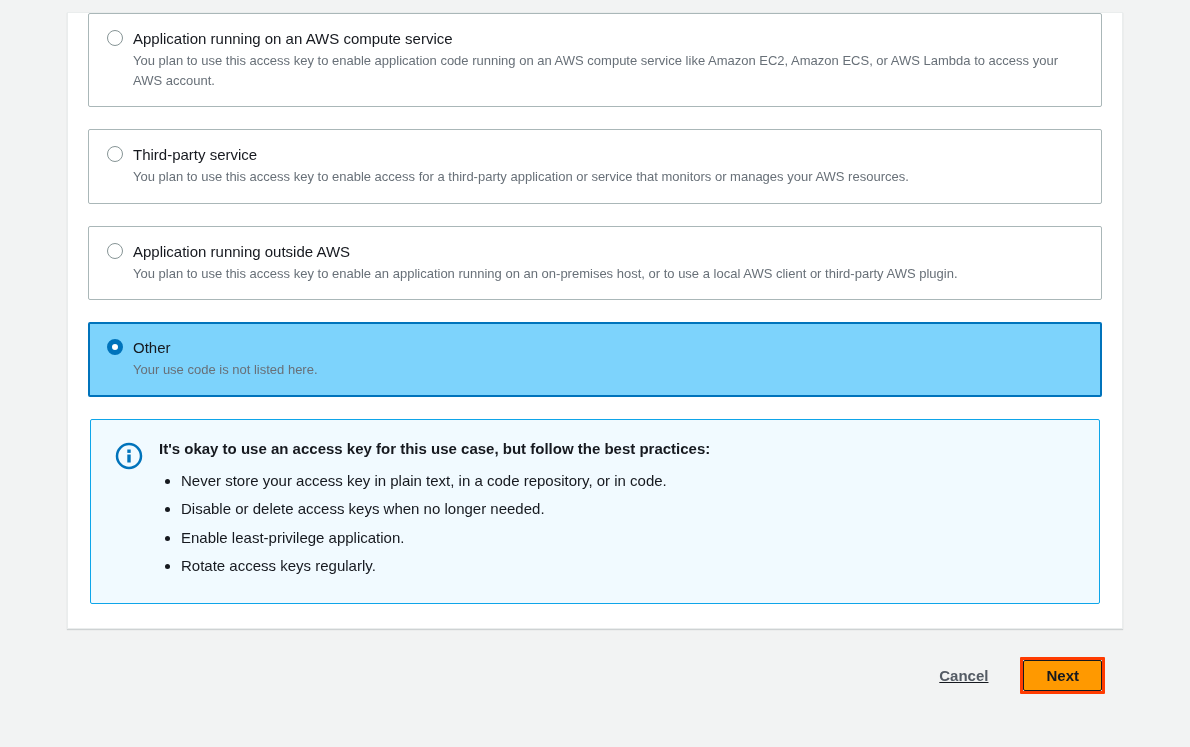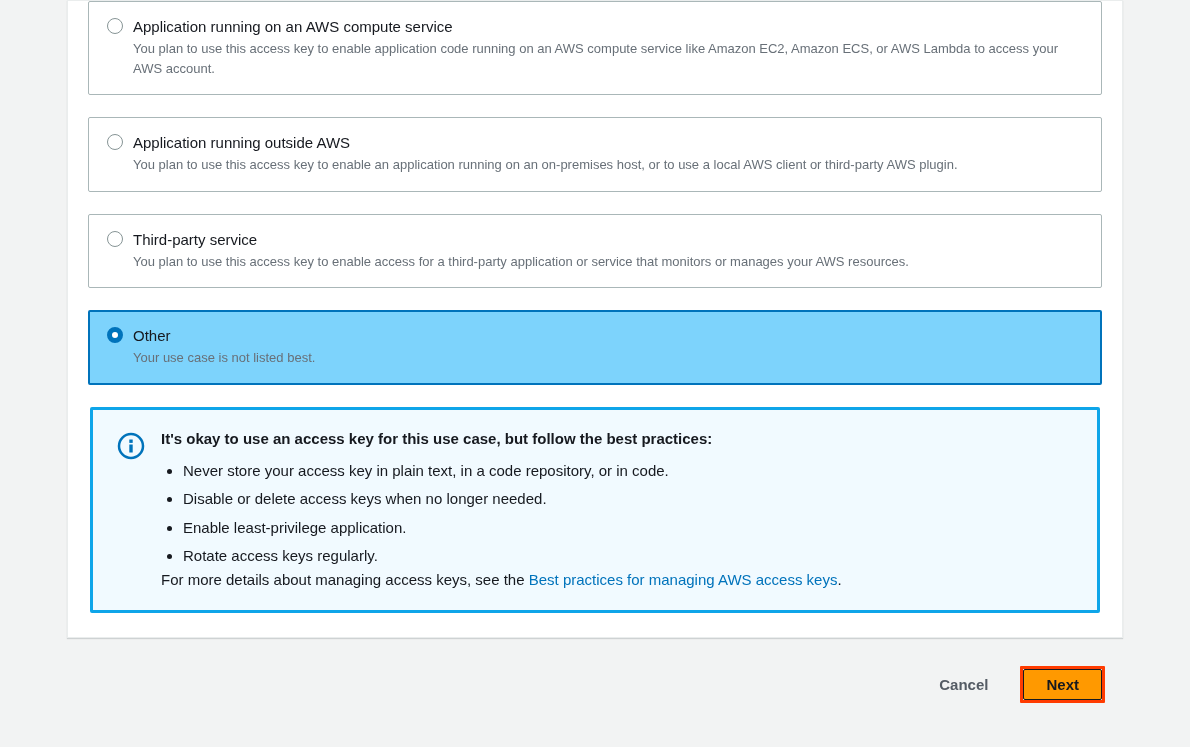--- a/index.html
+++ b/index.html
@@ -9,21 +9,21 @@
     }
     body {
       font-family: "Amazon Ember", "Helvetica Neue", Arial, sans-serif;
       background: #f2f3f3;
       color: #16191f;
       font-size: 14px;
     }
     .page-container {
       width: 1096px;
       margin: 0 auto;
-      padding: 0 20px;
+      padding: 12px 20px;
     }
     .main-panel {
       background: #ffffff;
       border: 1px solid #eaeded;
       box-shadow: 0 1px 1px 0 rgba(0,28,36,0.15);
       padding: 0 0 24px 0;
     }
     .options-wrap {
       padding: 0 20px;
     }
@@ -67,21 +67,21 @@
       color: #16191f;
       line-height: 1.4;
       margin-bottom: 2px;
     }
     .radio-desc {
       font-size: 13px;
       color: #687078;
       line-height: 1.5;
     }
     .info-box {
-      border: 3px solid #0ea5e9;
+      border: 1px solid #0ea5e9;
       border-radius: 2px;
       background: #f1faff;
       margin: 0 22px 0 22px;
       padding: 20px 24px 22px 24px;
       display: flex;
       align-items: flex-start;
     }
     .info-icon {
       width: 28px;
       height: 28px;
@@ -114,20 +114,21 @@
     .info-footer a {
       color: #0073bb;
       text-decoration: none;
     }
     .footer-actions {
       display: flex;
       justify-content: flex-end;
       align-items: center;
       padding: 28px 18px 10px 18px;
       gap: 20px;
+      text-decoration: underline;
     }
     .btn-cancel {
       background: transparent;
       border: none;
       color: #545b64;
       font-size: 15px;
       font-weight: 700;
       cursor: pointer;
       padding: 8px 12px;
     }
@@ -159,38 +160,38 @@
         <div class="radio-circle"></div>
         <div class="radio-content">
           <div class="radio-title">Application running on an AWS compute service</div>
           <div class="radio-desc">You plan to use this access key to enable application code running on an AWS compute service like Amazon EC2, Amazon ECS, or AWS Lambda to access your AWS account.</div>
         </div>
       </div>
 
       <div class="radio-option">
         <div class="radio-circle"></div>
         <div class="radio-content">
+          <div class="radio-title">Third-party service</div>
+          <div class="radio-desc">You plan to use this access key to enable access for a third-party application or service that monitors or manages your AWS resources.</div>
+        </div>
+      </div>
+
+      <div class="radio-option">
+        <div class="radio-circle"></div>
+        <div class="radio-content">
           <div class="radio-title">Application running outside AWS</div>
           <div class="radio-desc">You plan to use this access key to enable an application running on an on-premises host, or to use a local AWS client or third-party AWS plugin.</div>
         </div>
       </div>
 
-      <div class="radio-option">
-        <div class="radio-circle"></div>
-        <div class="radio-content">
-          <div class="radio-title">Third-party service</div>
-          <div class="radio-desc">You plan to use this access key to enable access for a third-party application or service that monitors or manages your AWS resources.</div>
-        </div>
-      </div>
-
       <div class="radio-option selected">
         <div class="radio-circle"></div>
         <div class="radio-content">
           <div class="radio-title">Other</div>
-          <div class="radio-desc">Your use case is not listed best.</div>
+          <div class="radio-desc">Your use code is not listed here.</div>
         </div>
       </div>
 
     </div>
 
     <div class="info-box">
       <div class="info-icon">
         <svg viewBox="0 0 28 28" width="28" height="28">
           <circle cx="14" cy="14" r="12" fill="none" stroke="#0073bb" stroke-width="2.5"></circle>
           <rect x="12.3" y="7.5" width="3.4" height="3.4" fill="#0073bb"></rect>
@@ -198,23 +199,20 @@
         </svg>
       </div>
       <div class="info-content">
         <div class="info-title">It's okay to use an access key for this use case, but follow the best practices:</div>
         <ul class="info-list">
           <li>Never store your access key in plain text, in a code repository, or in code.</li>
           <li>Disable or delete access keys when no longer needed.</li>
           <li>Enable least-privilege application.</li>
           <li>Rotate access keys regularly.</li>
         </ul>
-        <div class="info-footer">
-          <span>For more details about managing access keys, see the </span><a href="#">Best practices for managing AWS access keys</a><span>.</span>
-        </div>
       </div>
     </div>
 
   </div>
 
   <div class="footer-actions">
     <button class="btn-cancel">Cancel</button>
     <span class="btn-next-wrap">
       <button class="btn-next">Next</button>
     </span>

